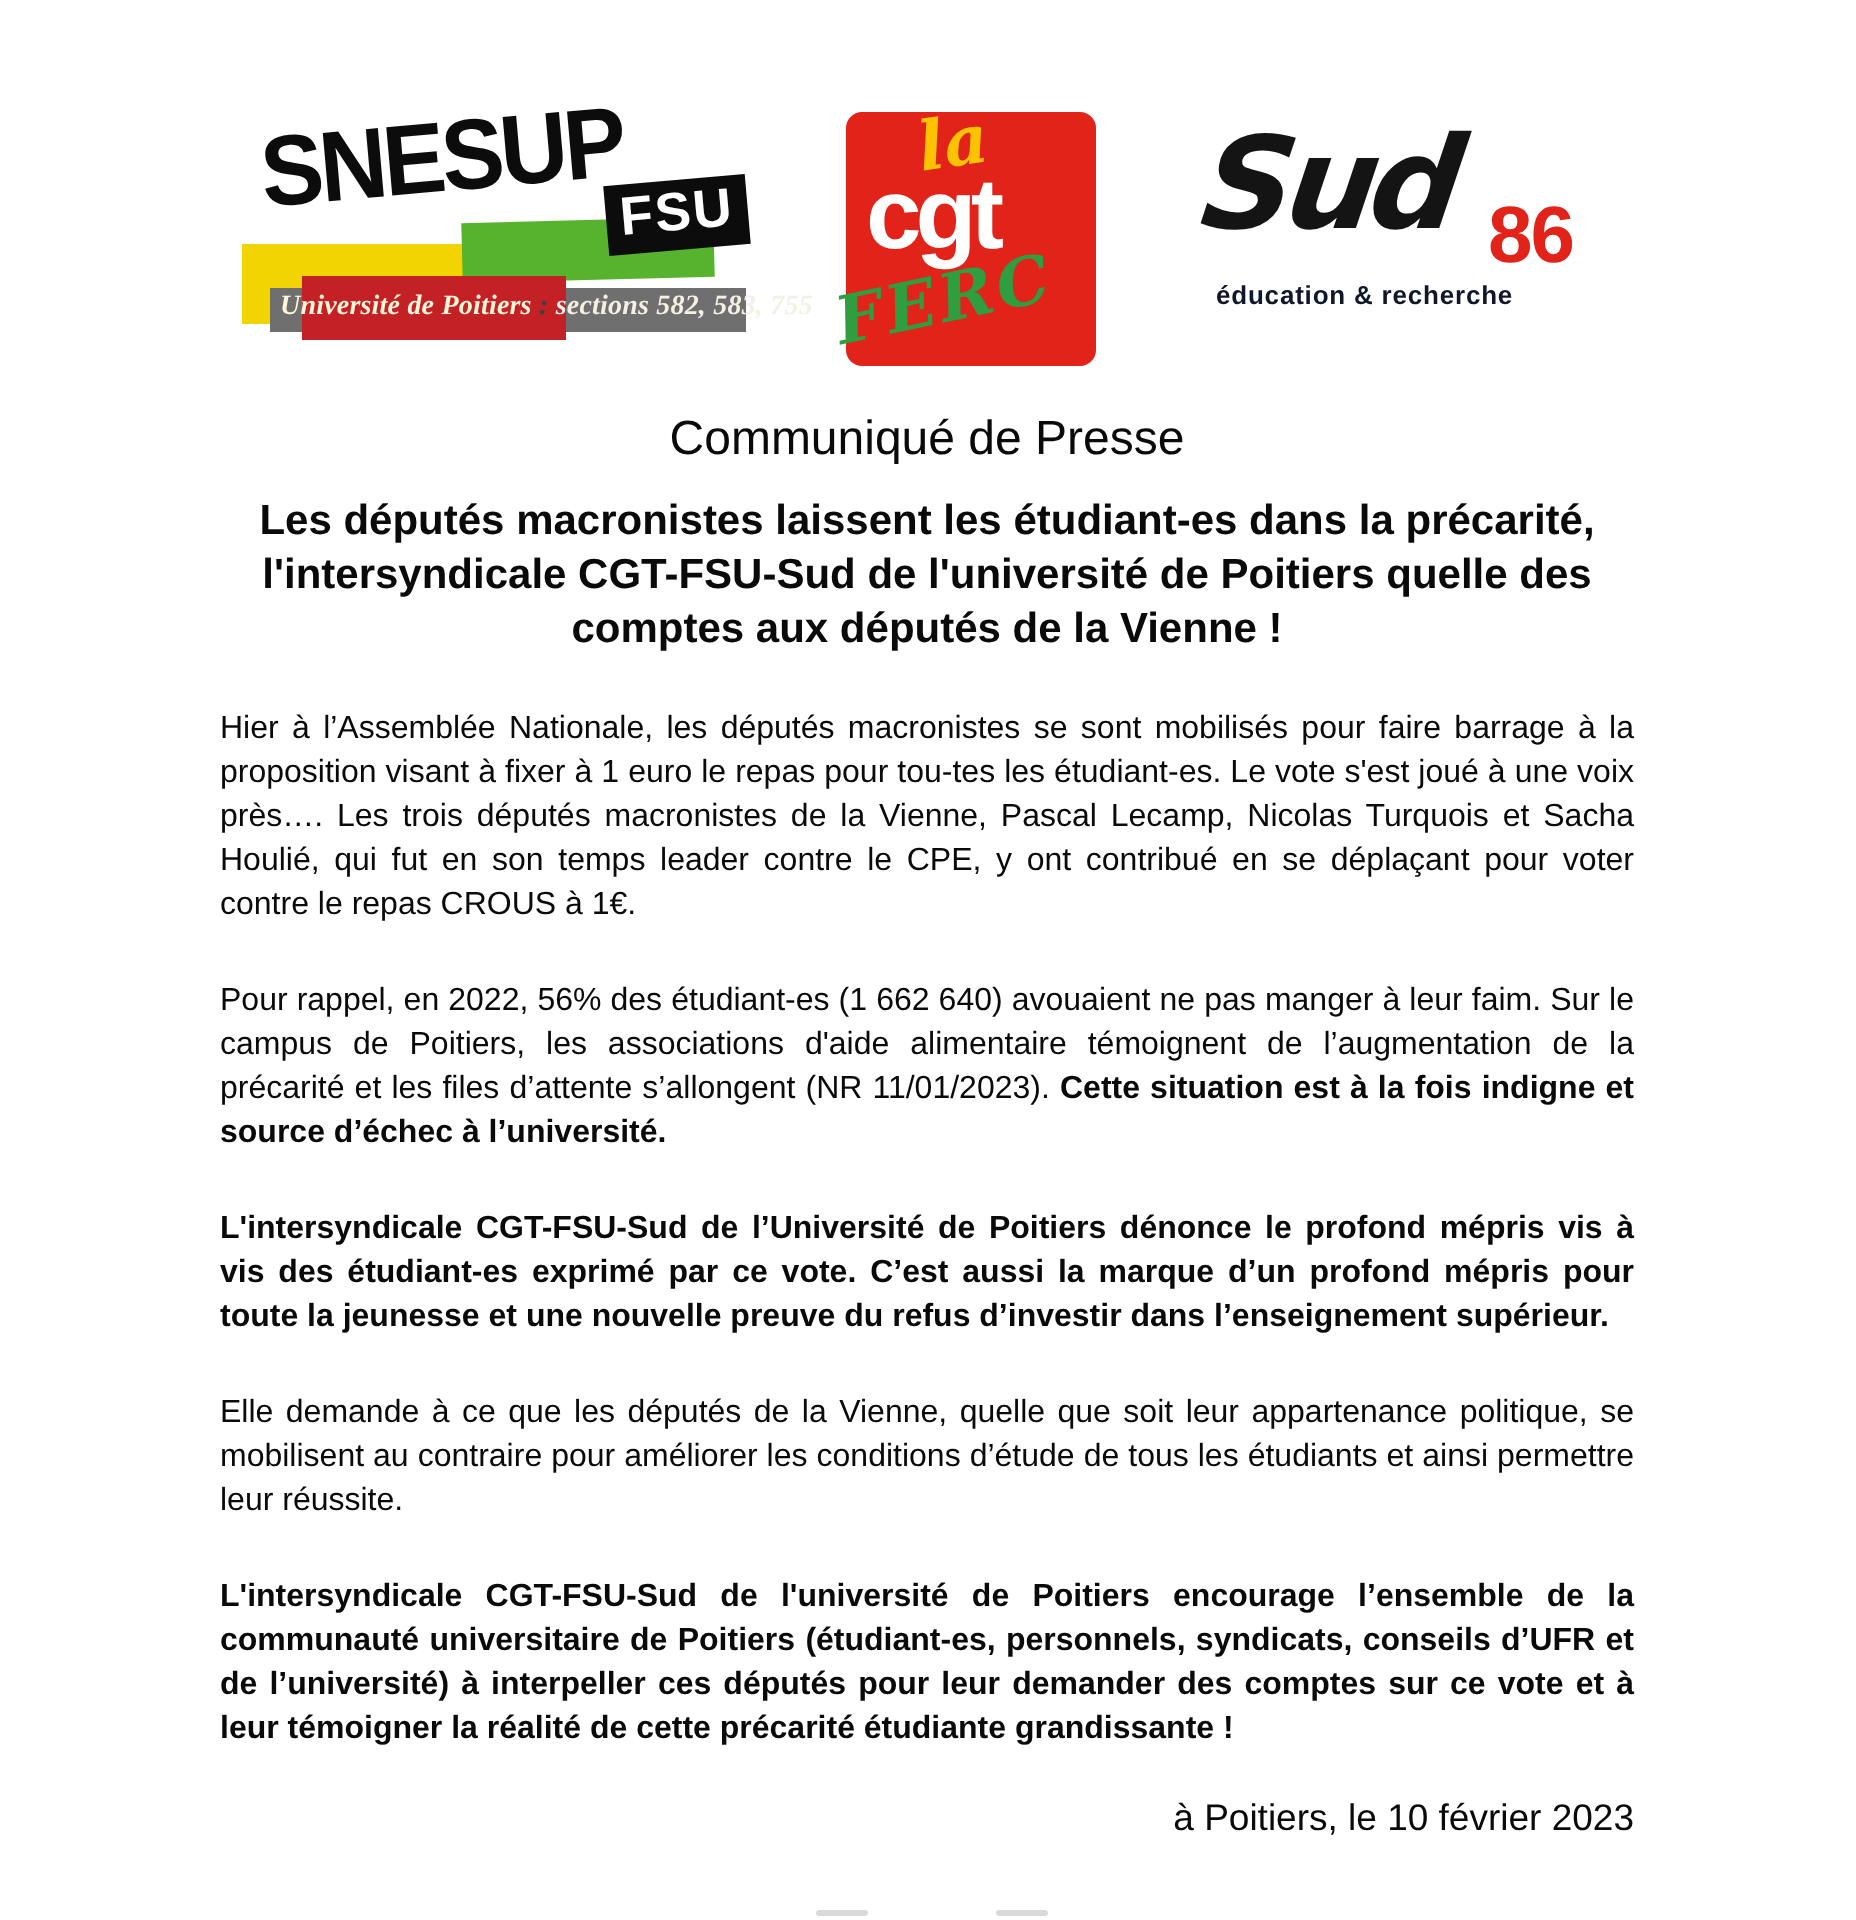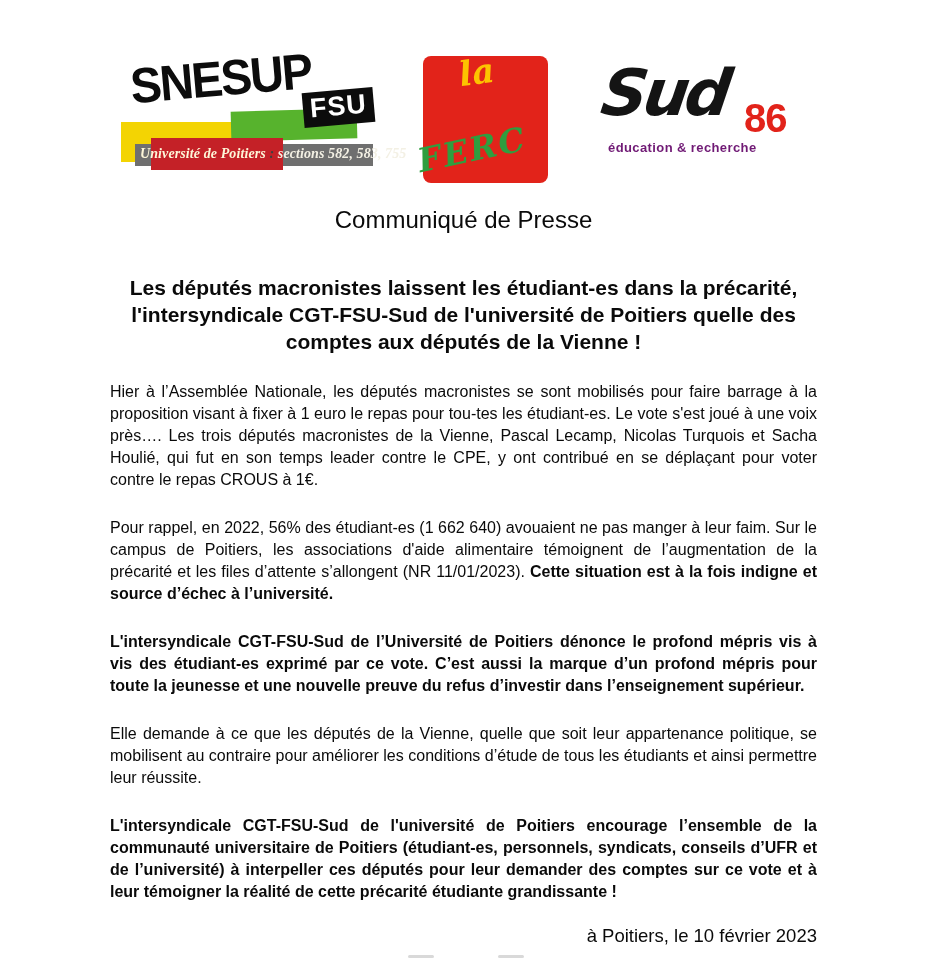--- a/index.html
+++ b/index.html
@@ -37,27 +37,27 @@
   .cgt-ferc{position:absolute;left:-6px;top:74px;color:#2f9e3f;
             font-family:"DejaVu Serif",serif;font-style:italic;font-weight:bold;
             font-size:33px;letter-spacing:2px;transform:rotate(-12deg);z-index:3;}
   
   .sud{left:600px;top:62px;width:195px;height:100px;}
   .sud-name{position:absolute;left:2px;top:-6px;color:#141414;font-weight:bold;
             font-style:italic;font-size:64px;letter-spacing:-4px;
             font-family:"DejaVu Sans",sans-serif;transform:skewX(-8deg);}
   .sud-num{position:absolute;left:144px;top:34px;color:#e2231a;font-weight:bold;
            font-size:40px;letter-spacing:-1px;}
-  .sud-tagline{position:absolute;left:8px;top:78px;color:#701a75;font-weight:bold;
+  .sud-tagline{position:absolute;left:8px;top:78px;color:#0f172a;font-weight:bold;
                font-size:13px;letter-spacing:.4px;white-space:nowrap;}
 
   
   .content{position:absolute;left:110px;top:208px;width:707px;}
   .doc-type{text-align:center;font-size:24px;line-height:24px;}
-  .headline{margin-top:42px;text-align:center;font-weight:bold;
+  .headline{margin-top:15px;text-align:center;font-weight:bold;
             font-size:21px;line-height:27px;}
   .para{margin:26px 0 0 0;font-size:16px;line-height:22px;text-align:justify;}
   .para.bold, .b{font-weight:bold;}
   .dateline{margin-top:22px;font-size:18.5px;line-height:22px;text-align:right;}
 
   
   .edge-mark{position:absolute;height:3px;background:#d9d9d9;border-radius:2px;}
   .em1{left:408px;top:955px;width:26px;}
   .em2{left:498px;top:955px;width:26px;}
 </style>
@@ -71,20 +71,21 @@
     <div class="bar sn-green"></div>
     <div class="bar sn-gray"></div>
     <div class="bar sn-red"></div>
     <div class="sn-banner"><span class="uni">Université de Poitiers</span><span class="sep"> : </span><span class="sections">sections 582, 583, 755</span></div>
     <div class="sn-main">SNESUP</div>
     <div class="sn-fsu">FSU</div>
   </div>
 
   <div class="logo cgt">
     <div class="cgt-la">la</div>
+    <div class="cgt-cgt">cgt</div>
     <div class="cgt-ferc">FERC</div>
   </div>
 
   <div class="logo sud">
     <div class="sud-name">Sud</div>
     <div class="sud-num">86</div>
     <div class="sud-tagline">éducation &amp; recherche</div>
   </div>
 
   <div class="content">

